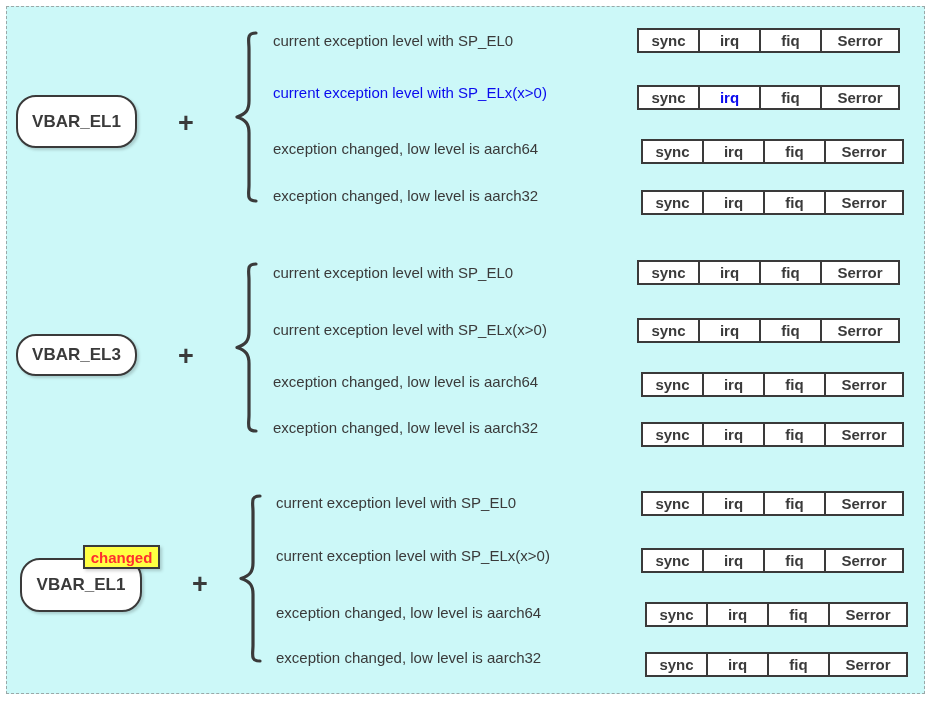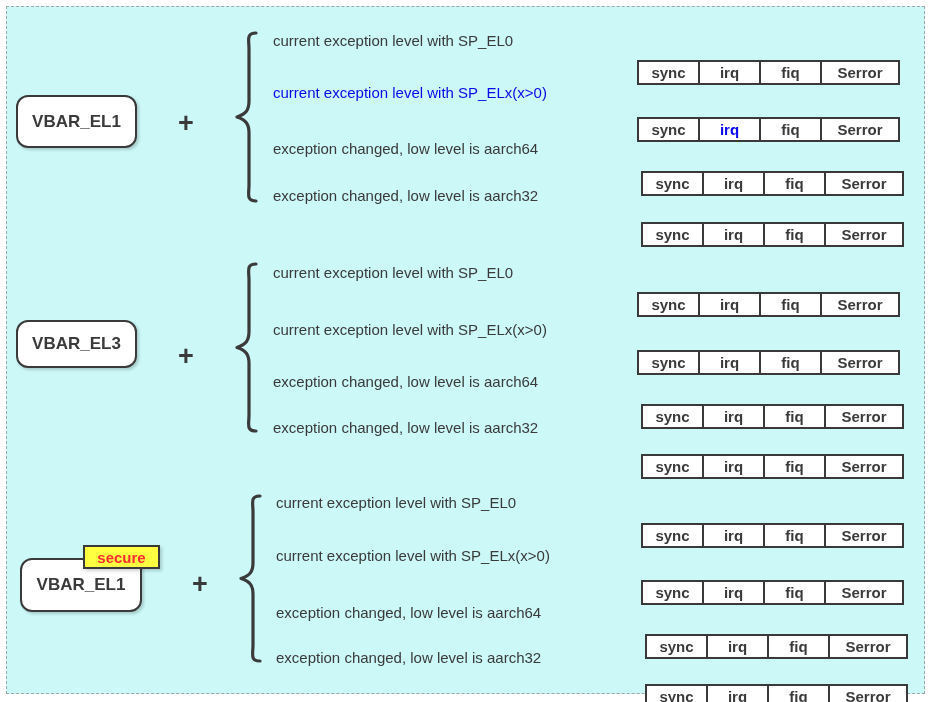--- a/index.html
+++ b/index.html
@@ -5,21 +5,21 @@
   html,body{margin:0;padding:0;background:#ffffff;}
   #canvas{
     position:relative;width:933px;height:702px;background:#ffffff;
     font-family:"Liberation Sans",sans-serif;overflow:hidden;
   }
   .panel{
     position:absolute;left:6px;top:6px;width:919px;height:688px;
     background:#ccf8f8;border:1px dashed #9aa8a8;box-sizing:border-box;
   }
   .reg-box{
-    position:absolute;background:#ffffff;border:2px solid #3a3a3a;border-radius:12px;
+    position:absolute;background:#ffffff;border:2px solid #3a3a3a;border-radius:20px;
     display:flex;align-items:center;justify-content:center;
     font-weight:bold;font-size:17px;color:#3a3a3a;box-sizing:border-box;
     box-shadow:2px 2px 3px rgba(0,0,0,0.18);z-index:1;
   }
   .tag{
     position:absolute;background:#ffff42;border:2px solid #3a3a3a;
     display:flex;align-items:center;justify-content:center;
     font-weight:bold;font-size:15px;color:#ff2e2e;box-sizing:border-box;
     box-shadow:2px 2px 3px rgba(0,0,0,0.18);z-index:2;
   }
@@ -29,21 +29,21 @@
   }
   .brace{position:absolute;}
   .brace path{stroke:#3a3a3a;stroke-width:3.2;fill:none;stroke-linecap:round;stroke-linejoin:round;}
   .row-label{
     position:absolute;height:20px;line-height:20px;white-space:nowrap;
     font-size:15px;font-weight:normal;color:#3a3a3a;
   }
   .row-label.blue{color:#0a0aee;}
   .vtable{
     position:absolute;display:flex;width:263px;height:25px;background:#ffffff;
-    border:2px solid #3a3a3a;box-sizing:border-box;margin-top:32px;
+    border:2px solid #3a3a3a;box-sizing:border-box;
   }
   .vtable .cell{
     display:flex;align-items:center;justify-content:center;
     font-size:15px;font-weight:bold;color:#3a3a3a;box-sizing:border-box;height:100%;
   }
   .vtable .c0,.vtable .c1,.vtable .c2{width:61px;border-right:2px solid #3a3a3a;}
   .vtable .c3{flex:1;}
   .vtable .cell.blue{color:#0a0aee;}
   .watermark{
     position:absolute;left:692px;top:675px;z-index:3;white-space:nowrap;
@@ -90,21 +90,21 @@
     <div class="row-label" style="left:273px;top:186px">exception changed, low level is aarch32</div>
     <div class="vtable" style="left:641px;top:190px">
       <div class="cell c0">sync</div>
       <div class="cell c1">irq</div>
       <div class="cell c2">fiq</div>
       <div class="cell c3">Serror</div>
     </div>
   </div>
 
   <div>
-    <div class="reg-box" style="left:16px;top:320px;width:121px;height:48px">VBAR_EL3</div>
+    <div class="reg-box" style="left:16px;top:334px;width:121px;height:42px">VBAR_EL3</div>
     <div class="plus" style="left:186px;top:356px">+</div>
     <svg class="brace" style="left:229px;top:262px" width="29" height="171" viewBox="0 0 29 172" preserveAspectRatio="none">
       <path d="M27,2 C17,2 20,9 20,18 L20,70 C20,79 17,83 8,86 C17,89 20,93 20,102 L20,154 C20,163 17,170 27,170"></path>
     </svg>
 
     <div class="row-label" style="left:273px;top:263px">current exception level with SP_EL0</div>
     <div class="vtable" style="left:637px;top:260px">
       <div class="cell c0">sync</div>
       <div class="cell c1">irq</div>
       <div class="cell c2">fiq</div>
@@ -130,21 +130,21 @@
     <div class="row-label" style="left:273px;top:418px">exception changed, low level is aarch32</div>
     <div class="vtable" style="left:641px;top:422px">
       <div class="cell c0">sync</div>
       <div class="cell c1">irq</div>
       <div class="cell c2">fiq</div>
       <div class="cell c3">Serror</div>
     </div>
   </div>
 
   <div>
-    <div class="tag" style="left:83px;top:545px;width:77px;height:24px">secure</div>
+    <div class="tag" style="left:83px;top:545px;width:77px;height:24px">changed</div>
     <div class="reg-box" style="left:20px;top:558px;width:122px;height:54px">VBAR_EL1</div>
     <div class="plus" style="left:200px;top:584px">+</div>
     <svg class="brace" style="left:233px;top:494px" width="29" height="169" viewBox="0 0 29 172" preserveAspectRatio="none">
       <path d="M27,2 C17,2 20,9 20,18 L20,70 C20,79 17,83 8,86 C17,89 20,93 20,102 L20,154 C20,163 17,170 27,170"></path>
     </svg>
 
     <div class="row-label" style="left:276px;top:493px">current exception level with SP_EL0</div>
     <div class="vtable" style="left:641px;top:491px">
       <div class="cell c0">sync</div>
       <div class="cell c1">irq</div>

